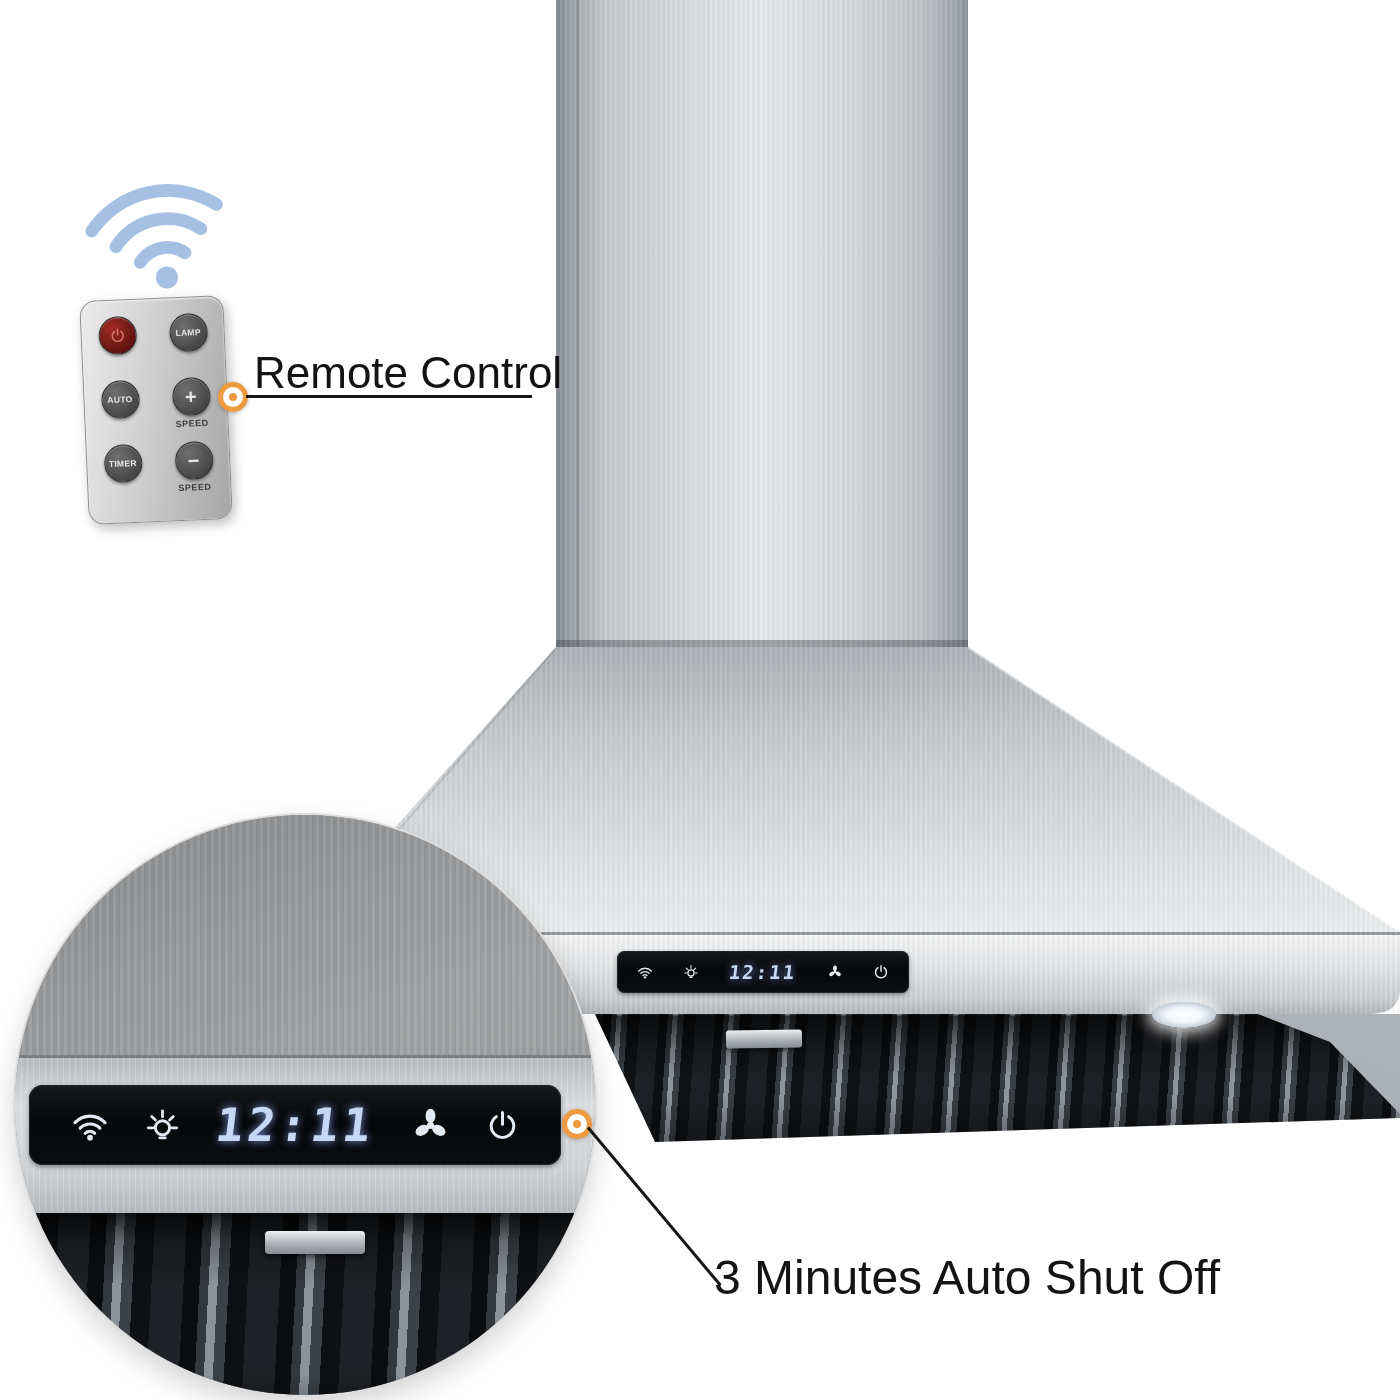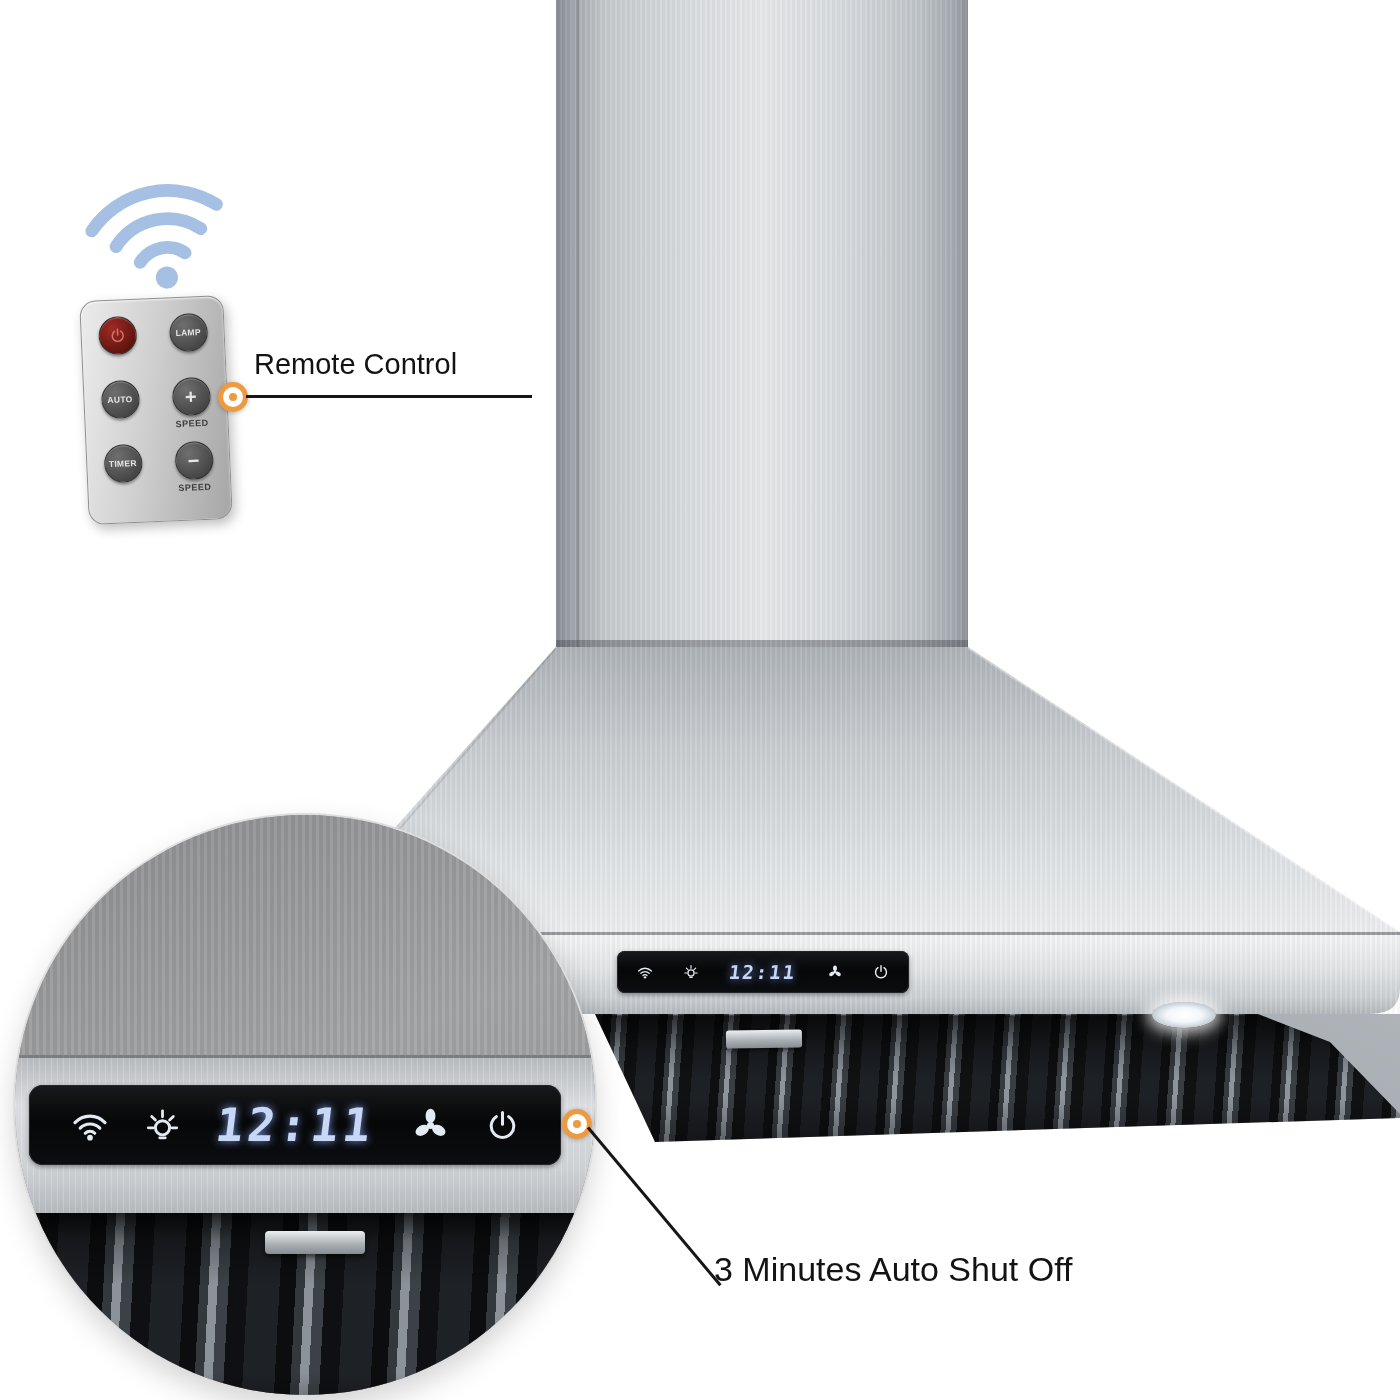--- a/index.html
+++ b/index.html
@@ -137,22 +137,22 @@
   .marker {
     position:absolute; width:30px; height:30px; border-radius:50%; background:#ffffff;
     border:5px solid #ee9a3e; box-sizing:border-box;
     display:flex; align-items:center; justify-content:center;
     box-shadow: 0 1px 4px rgba(0,0,0,.25);
   }
   .marker::after { content:""; width:8px; height:8px; border-radius:50%; background:#ee9a3e; }
   .marker-remote  { left:218px; top:382px; }
   .marker-shutoff { left:562px; top:1109px; }
   .callout-text { position:absolute; color:#131313; }
-  .text-remote  { left:254px; top:348px; font-size:29px; }
-  .text-shutoff { left:714px; top:1250px; font-size:34px; }
+  .text-remote  { left:254px; top:348px; font-size:44px; }
+  .text-shutoff { left:714px; top:1250px; font-size:48px; }
 </style>
 </head>
 <body>
 
 <svg width="0" height="0" style="position:absolute" aria-hidden="true">
   <defs>
     <symbol id="sym-wifi" viewBox="0 0 24 24">
       <path d="M2.5,10.5 A13,13 0 0 1 21.5,10.5" fill="none" stroke="currentColor" stroke-width="2" stroke-linecap="round"></path>
       <path d="M5.8,14 A8.6,8.6 0 0 1 18.2,14" fill="none" stroke="currentColor" stroke-width="2" stroke-linecap="round"></path>
       <path d="M9,17.2 A4.2,4.2 0 0 1 15,17.2" fill="none" stroke="currentColor" stroke-width="2" stroke-linecap="round"></path>

